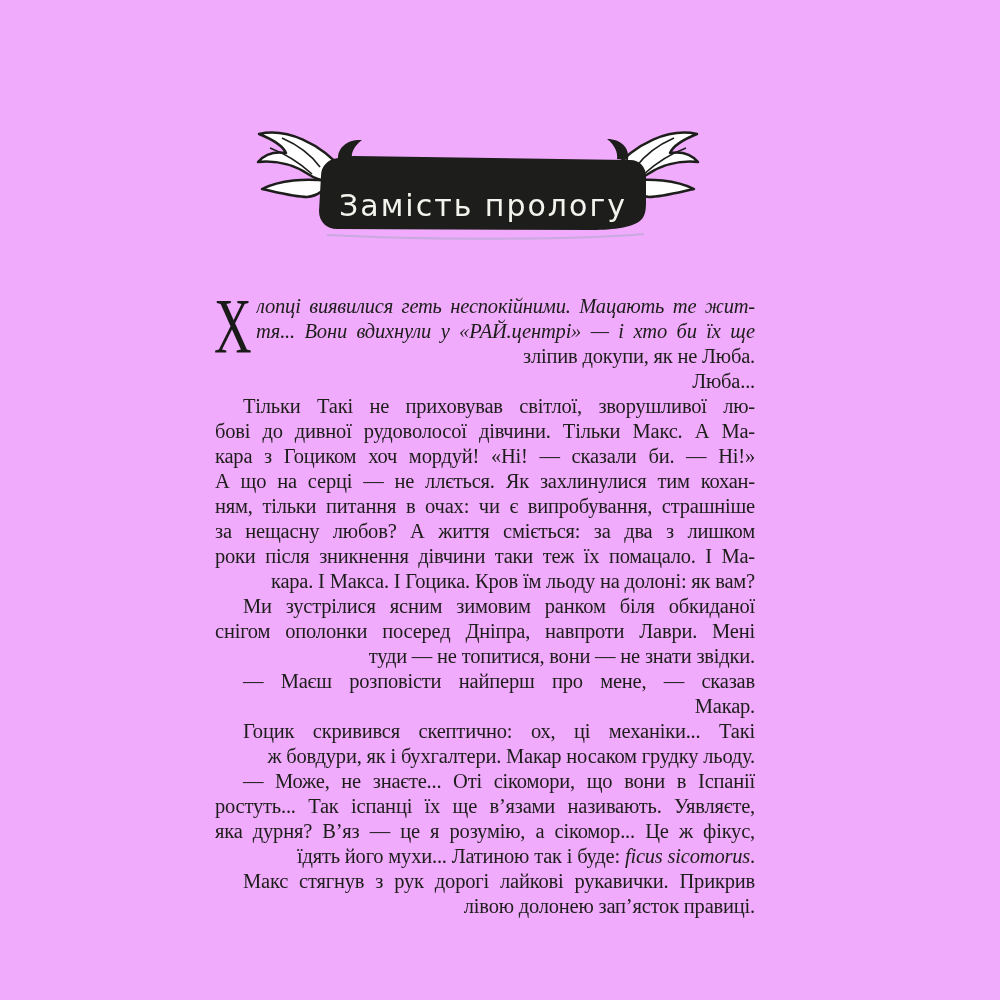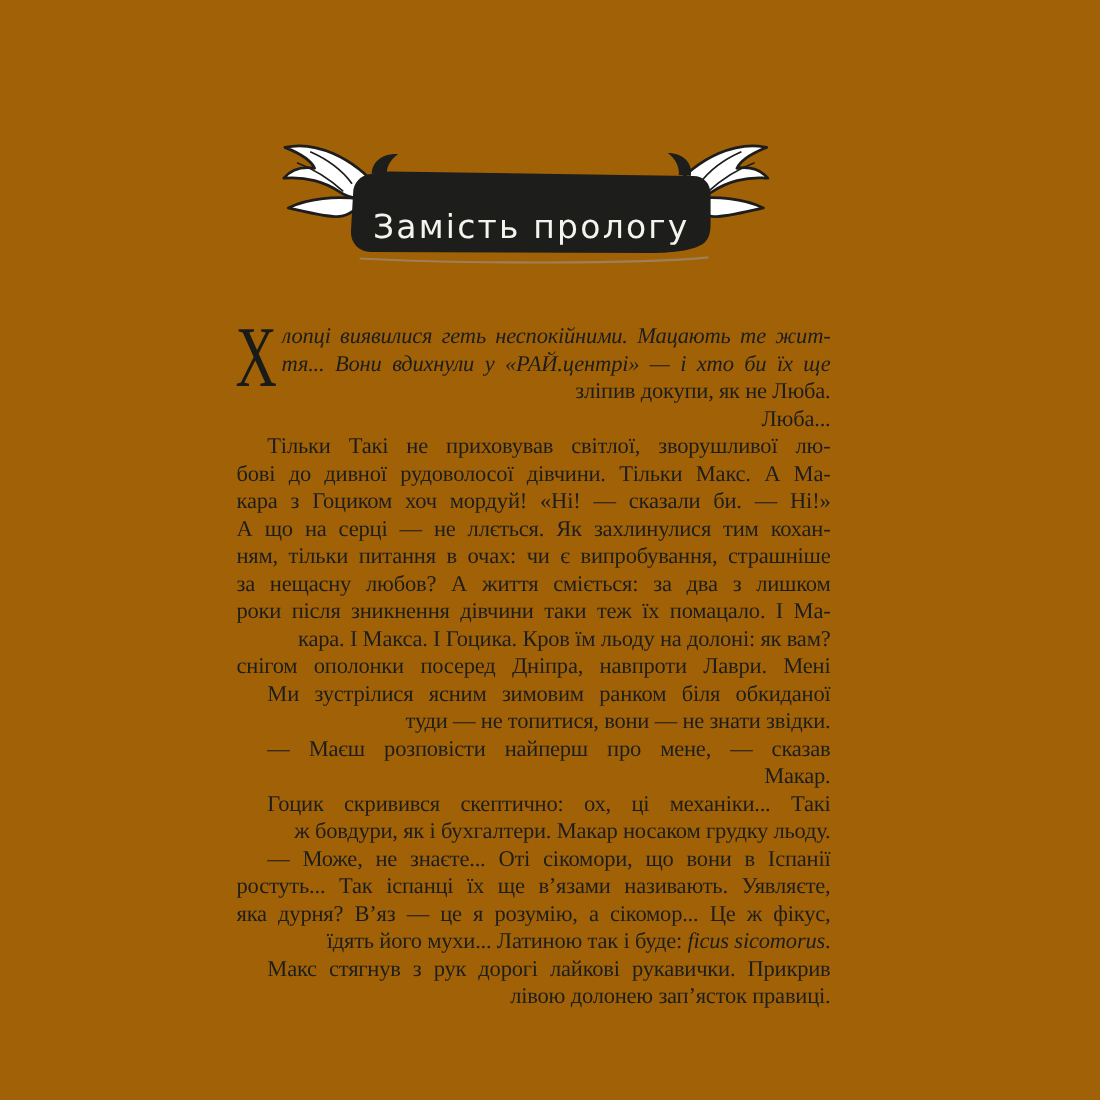--- a/index.html
+++ b/index.html
@@ -4,21 +4,21 @@
 <style>
   html, body { margin: 0; padding: 0; }
   body {
     width: 1000px; height: 1000px;
     background: #ffffff;
     font-family: "Liberation Serif", serif;
   }
   .page {
     position: relative;
     width: 1000px; height: 1000px;
-    background: #a16207;
+    background: #f0abfc;
     color: #1d1d1b;
     overflow: hidden;
   }
   
   .banner {
     position: absolute;
     left: 252px; top: 126px;
     width: 452px; height: 122px;
   }
   .banner svg { display: block; }
@@ -101,22 +101,22 @@
         <div class="line"><span>зліпив докупи, як не Люба.</span></div>
         <div class="line ind"><span>Люба...</span></div>
         <div class="line ind just"><span>Тільки Такі не приховував світлої, зворушливої лю-</span></div>
         <div class="line just"><span>бові до дивної рудоволосої дівчини. Тільки Макс. А Ма-</span></div>
         <div class="line just"><span>кара з Гоциком хоч мордуй! «Ні! — сказали би. — Ні!»</span></div>
         <div class="line just"><span>А що на серці — не ллється. Як захлинулися тим кохан-</span></div>
         <div class="line just"><span>ням, тільки питання в очах: чи є випробування, страшніше</span></div>
         <div class="line just"><span>за нещасну любов? А життя сміється: за два з лишком</span></div>
         <div class="line just"><span>роки після зникнення дівчини таки теж їх помацало. І Ма-</span></div>
         <div class="line"><span>кара. І Макса. І Гоцика. Кров їм льоду на долоні: як вам?</span></div>
+        <div class="line ind just"><span>Ми зустрілися ясним зимовим ранком біля обкиданої</span></div>
         <div class="line just"><span>снігом ополонки посеред Дніпра, навпроти Лаври. Мені</span></div>
-        <div class="line ind just"><span>Ми зустрілися ясним зимовим ранком біля обкиданої</span></div>
         <div class="line"><span>туди — не топитися, вони — не знати звідки.</span></div>
         <div class="line ind just"><span>— Маєш розповісти найперш про мене, — сказав</span></div>
         <div class="line"><span>Макар.</span></div>
         <div class="line ind just"><span>Гоцик скривився скептично: ох, ці механіки... Такі</span></div>
         <div class="line"><span>ж бовдури, як і бухгалтери. Макар носаком грудку льоду.</span></div>
         <div class="line ind just"><span>— Може, не знаєте... Оті сікомори, що вони в Іспанії</span></div>
         <div class="line just"><span>ростуть... Так іспанці їх ще в’язами називають. Уявляєте,</span></div>
         <div class="line just"><span>яка дурня? В’яз — це я розумію, а сікомор... Це ж фікус,</span></div>
         <div class="line"><span>їдять його мухи... Латиною так і буде: </span><span class="it">ficus sicomorus</span><span>.</span></div>
         <div class="line ind just"><span>Макс стягнув з рук дорогі лайкові рукавички. Прикрив</span></div>

